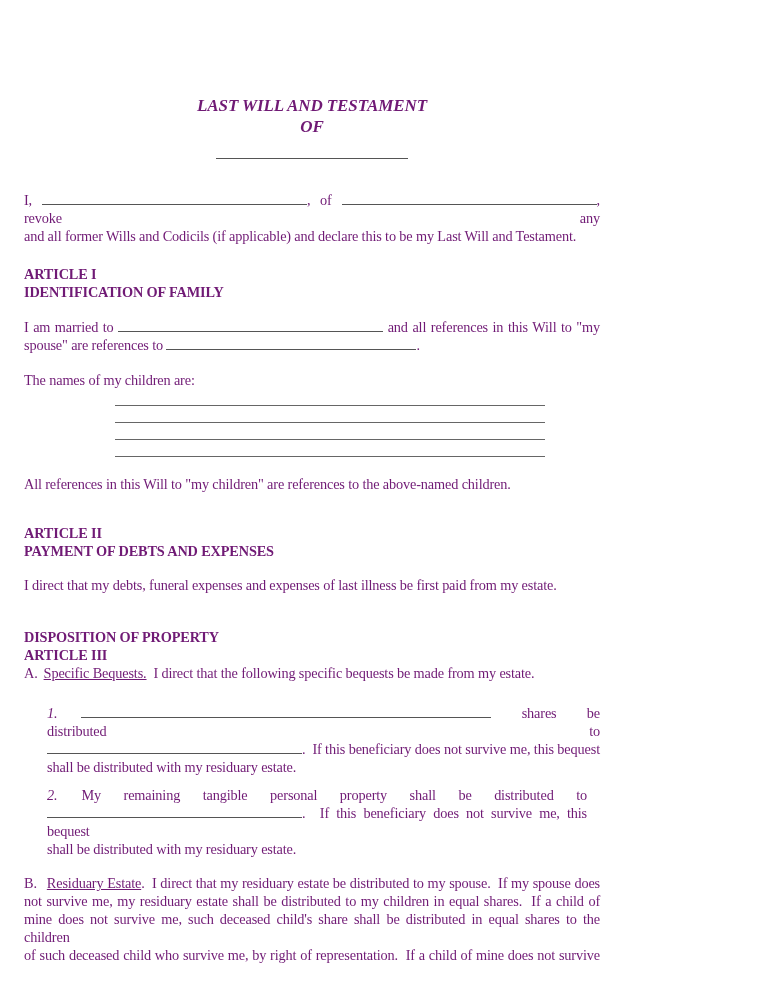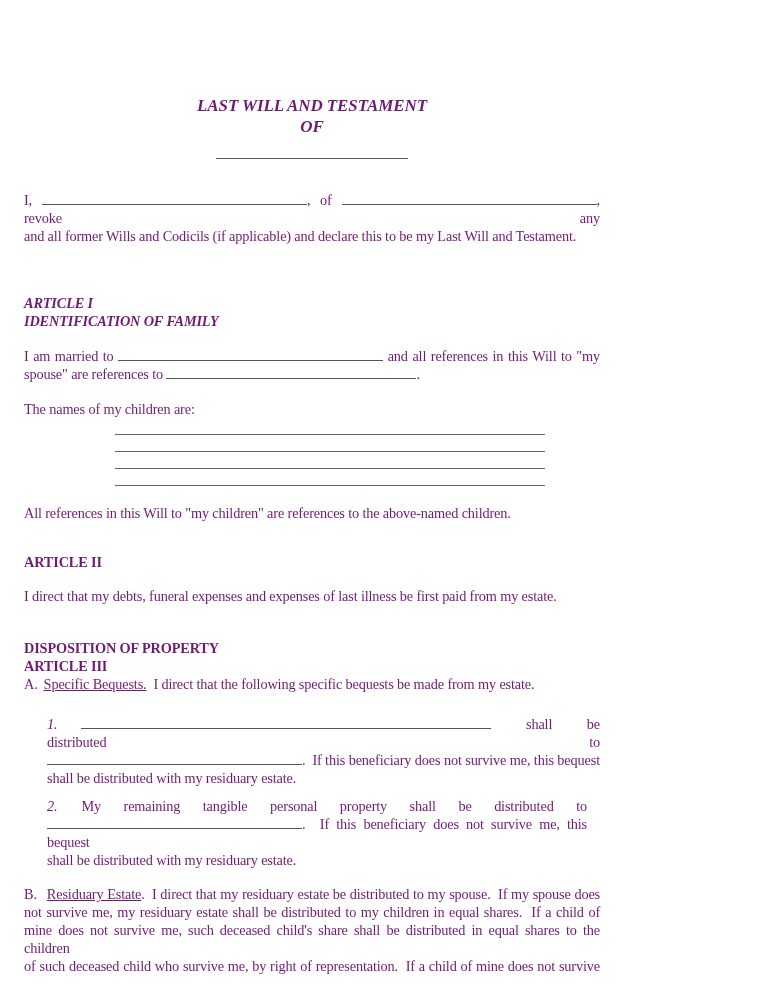--- a/index.html
+++ b/index.html
@@ -45,21 +45,21 @@
   .b-married2{ width: 250px; }
   .b-desc    { width: 410px; }
   .b-benef   { width: 255px; }
   .tab   { display: inline-block; width: 24px; }
   .tab-a { display: inline-block; width: 6px; }
   .tab-b { display: inline-block; width: 10px; }
   .head { font-weight: bold; }
   .u { text-decoration: underline; }
   .it { font-style: italic; }
   .intro-l1      { margin-top: 32px; }
-  .art1-head     { margin-top: 49px; font-style: italic; }
+  .art1-head     { margin-top: 20px; }
   .married-l1    { margin-top: 17px; }
   .children-intro{ margin-top: 17px; }
   .children-lines{ margin-top: 0; margin-left: 91px; width: 430px; }
   .child-line    { height: 16px; border-bottom: 1.4px solid #666; }
   .children-note { margin-top: 18px; }
   .art2-head     { margin-top: 31px; }
   .debts         { margin-top: 16px; }
   .art3-head     { margin-top: 34px; }
   .section-a     { }
   .item1         { margin: 22px 0 0 23px; }
@@ -95,33 +95,34 @@
       <div class="child-line"></div>
       <div class="child-line"></div>
       <div class="child-line"></div>
       <div class="child-line"></div>
     </div>
 
   <div class="para children-note">All references in this Will to "my children" are references to the above-named children.</div>
 
   <div class="art2-head">
       <div class="head">ARTICLE II</div>
+      <div class="head">PAYMENT OF DEBTS AND EXPENSES</div>
     </div>
 
   <div class="para debts">I direct that my debts, funeral expenses and expenses of last illness be first paid from my estate.</div>
 
   <div class="art3-head">
       <div class="head">DISPOSITION OF PROPERTY</div>
       <div class="head">ARTICLE III</div>
     </div>
 
   <div class="para section-a"><span>A.</span><span class="tab-a"></span><span class="u">Specific Bequests.</span><span>  I direct that the following specific bequests be made from my estate.</span></div>
 
   <div class="item1">
-      <div class="para jl"><span class="it">1.</span><span class="tab"></span><span class="blank b-desc"></span><span> shall be distributed to</span></div>
+      <div class="para jl"><span class="it">1.</span><span class="tab"></span><span class="blank b-desc"></span><span> shares be distributed to</span></div>
       <div class="para jl"><span class="blank b-benef"></span><span>.  If this beneficiary does not survive me, this bequest</span></div>
       <div class="para">shall be distributed with my residuary estate.</div>
     </div>
 
   <div class="item2">
       <div class="para jl"><span class="it">2.</span><span class="tab"></span><span>My remaining tangible personal property shall be distributed to</span></div>
       <div class="para jl"><span class="blank b-benef"></span><span>.  If this beneficiary does not survive me, this bequest</span></div>
       <div class="para">shall be distributed with my residuary estate.</div>
     </div>
 

